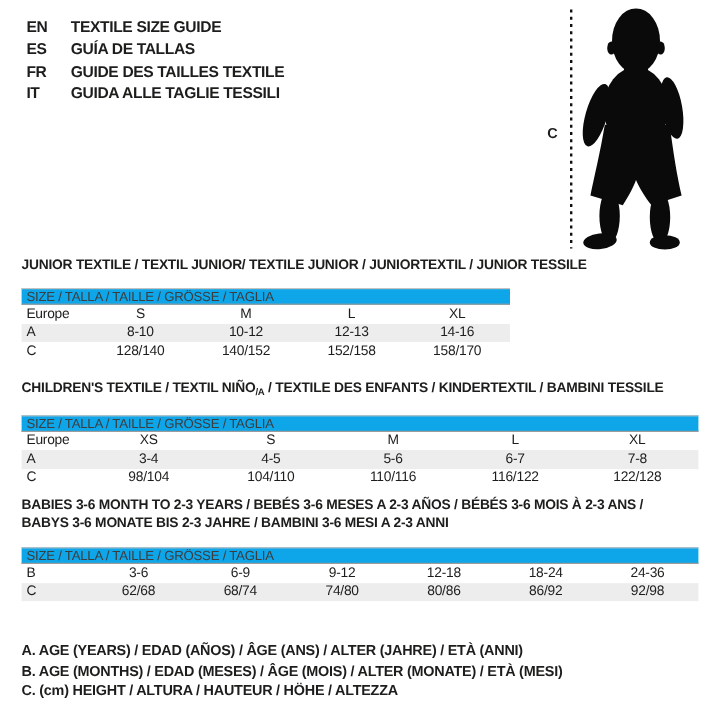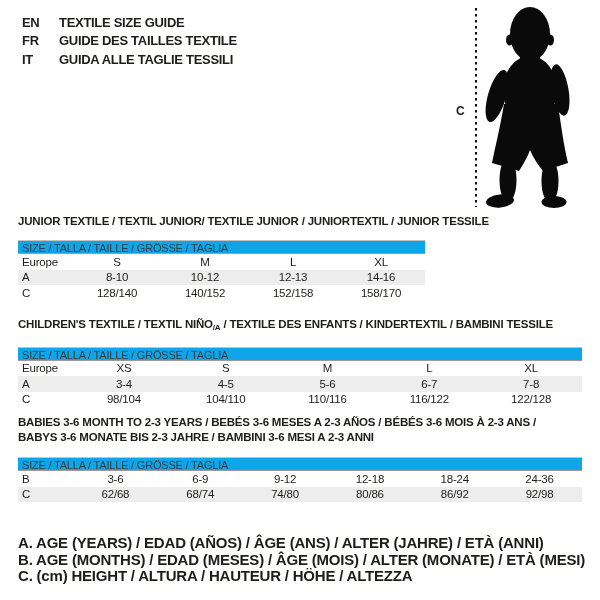--- a/index.html
+++ b/index.html
@@ -22,39 +22,43 @@
   .tbl-section1 { margin-bottom:16px; }
   .tbl-section2 { margin-bottom:8px; }
   .tbl-title { font-weight:bold; font-size:11.5px; line-height:14px;
     letter-spacing:-0.2px; margin-bottom:12px; white-space:nowrap; }
   .tbl-title .sub { font-size:8px; vertical-align:-2px; }
   .tbl-title.two-line { line-height:15px; }
   .tbl-bar { background:#0ea5e9; border-top:1px solid #c2c2c2; border-bottom:1px solid #9c9c9c;
     font-size:11px; color:#3c3c3c; height:14px; line-height:12px; padding:1px 0 0 4px;
     letter-spacing:-0.2px; }
   .tbl-row { display:flex; font-size:11.5px; height:15.5px; align-items:center;
-    letter-spacing:-0.2px; }
+    letter-spacing:-0.2px;justify-content:flex-end; }
   .tbl-row.shaded { background:#ededed; }
   .cell-label { width:55px; padding-left:4px; flex:none; }
   .cell { flex:1; text-align:center; }
   .tbl.junior { width:407px; }
   
   .legend { margin-top:33px; }
-  .legend-line { font-weight:bold; font-size:15px; line-height:16.5px;
+  .legend-line { font-weight:bold; font-size:12px; line-height:16.5px;
     letter-spacing:-0.2px; white-space:nowrap; }
 </style>
 </head>
 <body>
 
 <div class="page">
 
   <div class="lang-block">
     <div class="lang-row">
       <span class="lang-code">EN</span>
       <span>TEXTILE SIZE GUIDE</span>
+    </div>
+    <div class="lang-row">
+      <span class="lang-code">ES</span>
+      <span>GUÍA DE TALLAS</span>
     </div>
     <div class="lang-row">
       <span class="lang-code">FR</span>
       <span>GUIDE DES TAILLES TEXTILE</span>
     </div>
     <div class="lang-row">
       <span class="lang-code">IT</span>
       <span>GUIDA ALLE TAGLIE TESSILI</span>
     </div>
   </div>

